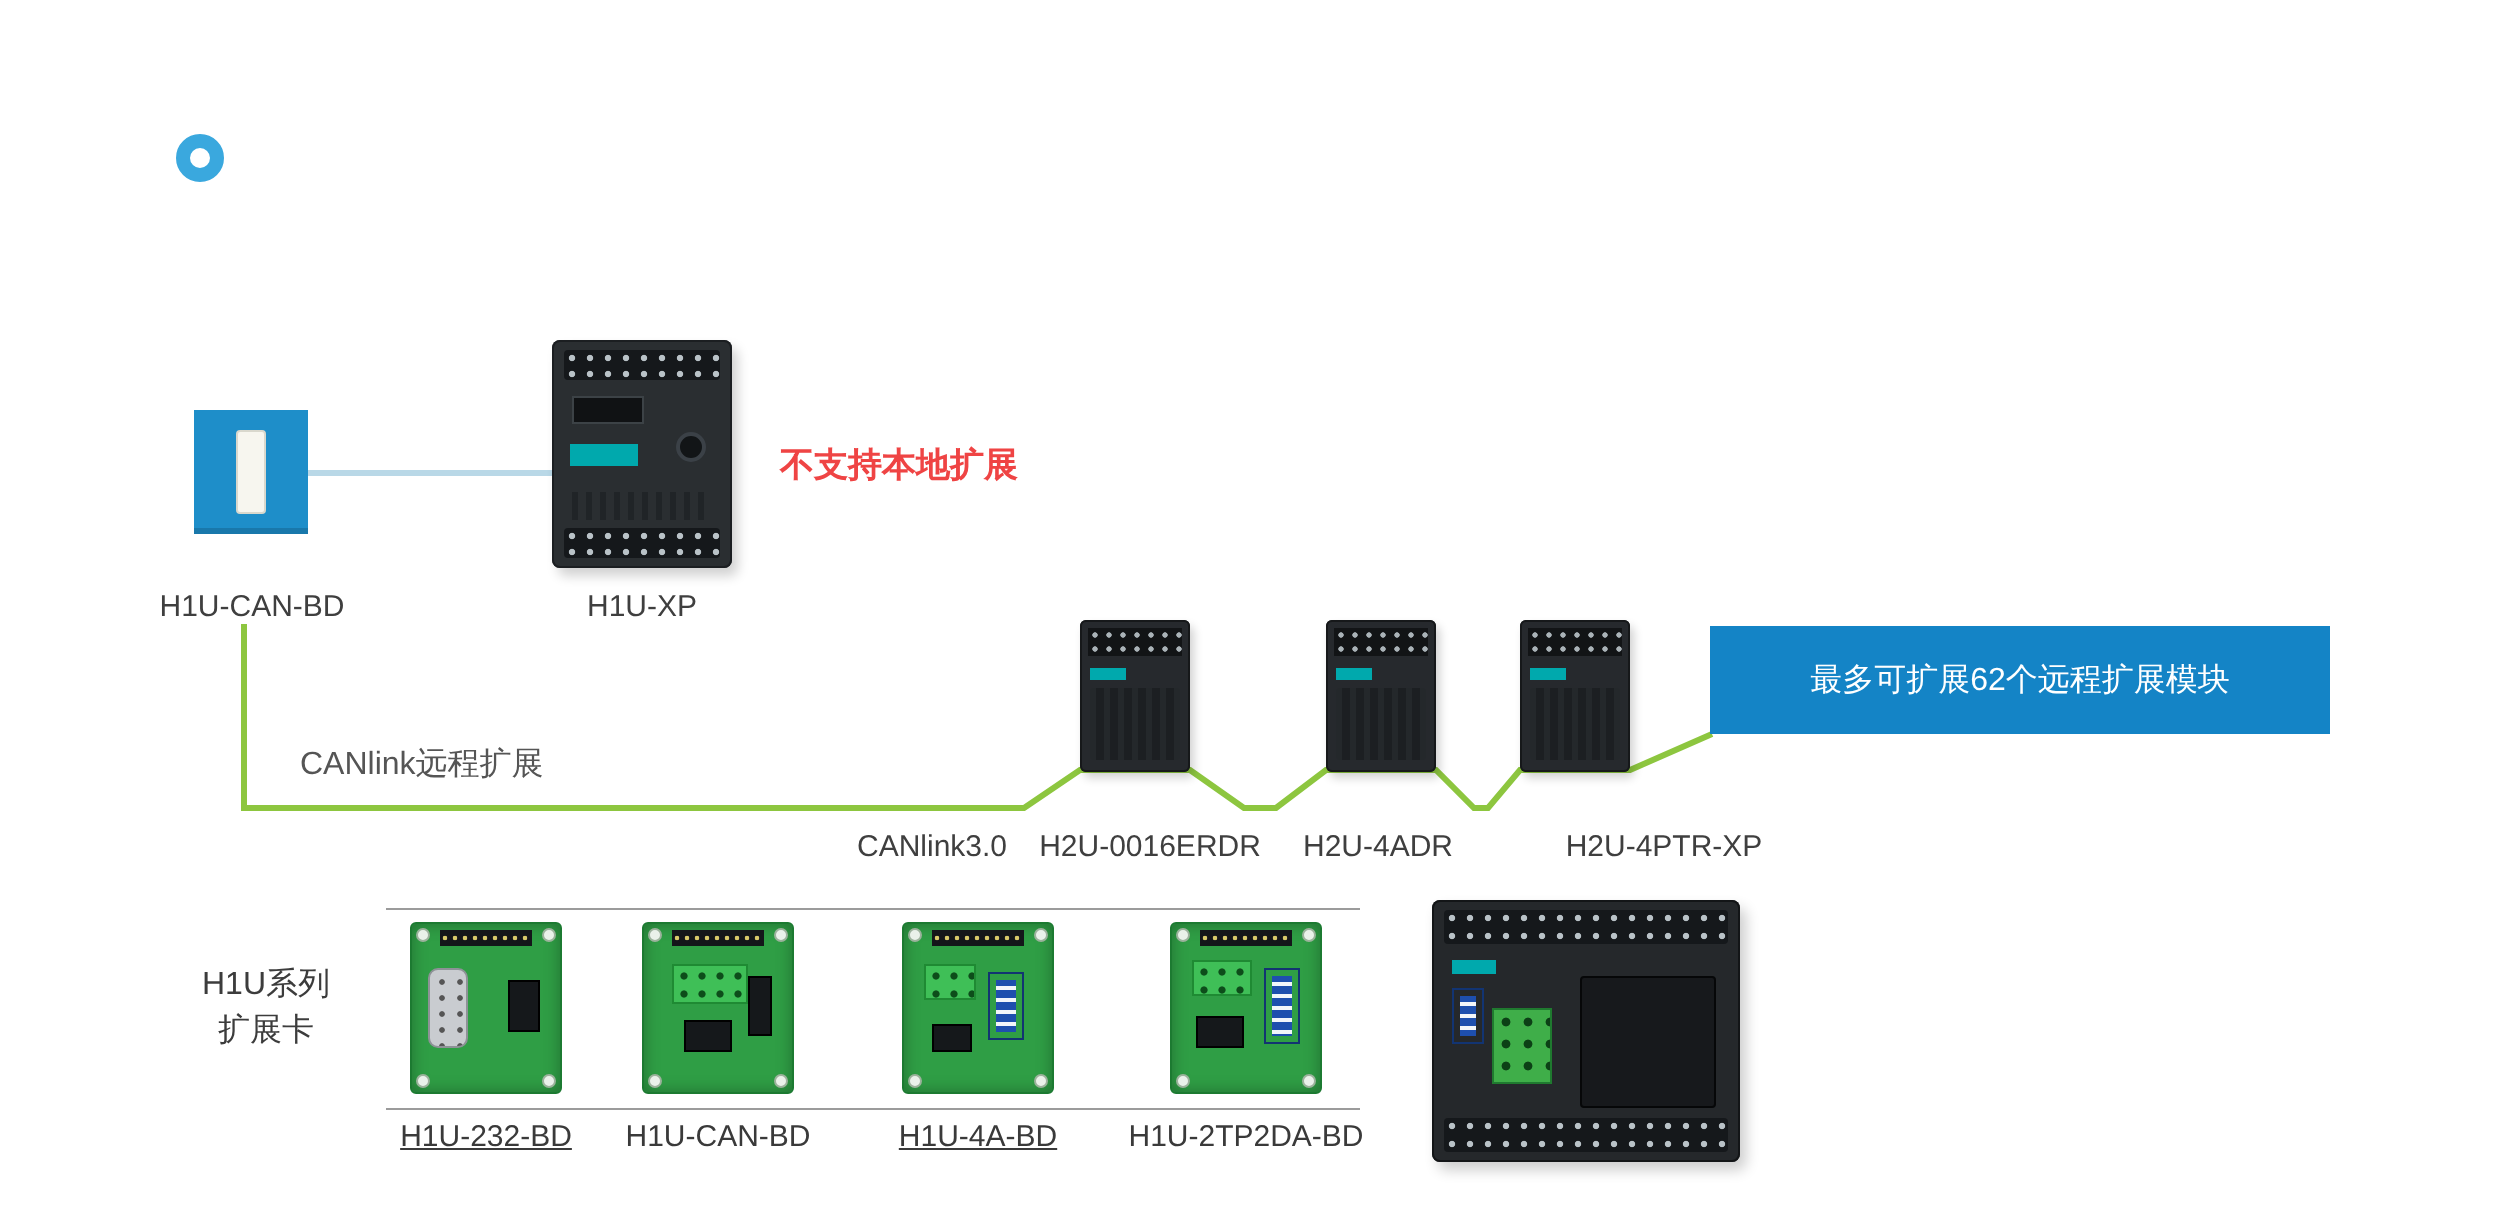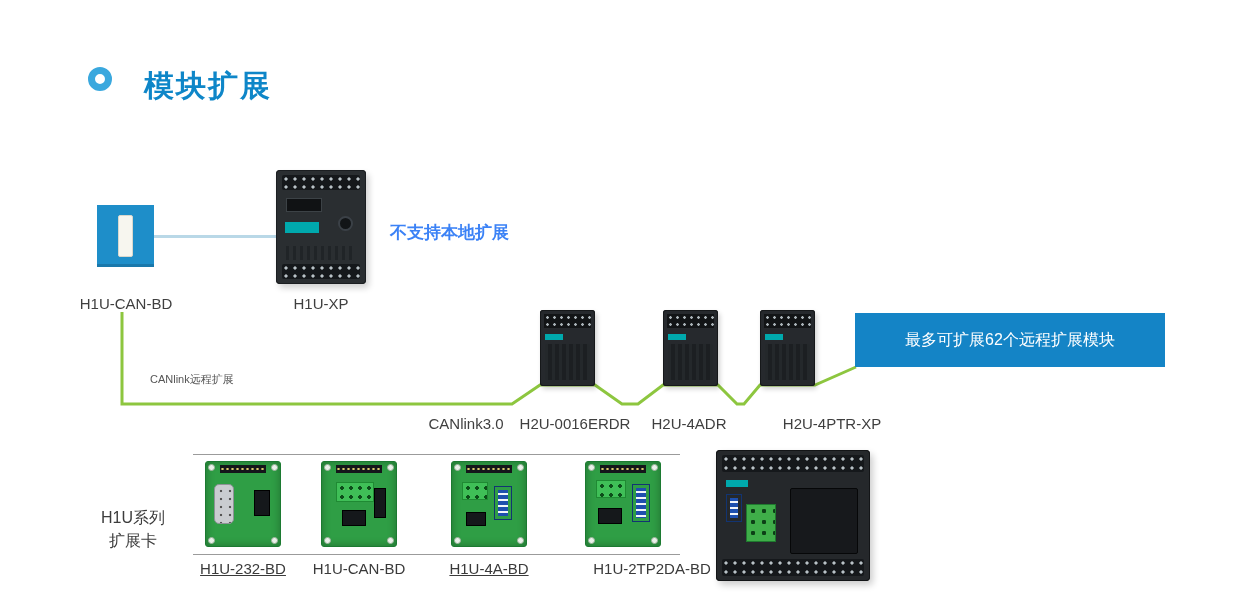--- a/index.html
+++ b/index.html
@@ -111,27 +111,27 @@
   .banner {
     position: absolute; left: 855px; top: 313px;
     width: 310px; height: 54px;
     background: #1484c6; color: #ffffff;
     display: flex; align-items: center; justify-content: center;
     font-size: 16px;
   }
 
   
   .lbl { position: absolute; font-size: 15px; color: #3f3f3f; text-align: center; }
-  .note { position: absolute; left: 390px; top: 221px; font-size: 17px; font-weight: bold; color: #3b82f6; }
-  .canlink-lbl { position: absolute; left: 150px; top: 372px; font-size: 11px; color: #555; }
+  .note { position: absolute; left: 390px; top: 221px; font-size: 17px; font-weight: bold; color: #ef4444; }
+  .canlink-lbl { position: absolute; left: 150px; top: 372px; font-size: 16px; color: #555; }
 
   
   .series-label {
     position: absolute; left: 83px; top: 481px; width: 100px;
-    text-align: center; font-size: 16px; color: #3c3c3c; line-height: 23px; margin-top: 25px;
+    text-align: center; font-size: 16px; color: #3c3c3c; line-height: 23px;
   }
   .rule { position: absolute; left: 193px; width: 487px; height: 1px; background: #9b9b9b; }
   .rule.top { top: 454px; }
   .rule.bottom { top: 554px; }
 
   .pcb {
     position: absolute; top: 461px;
     width: 76px; height: 86px;
     background: #2f9e45; border: 1px solid #1c7a31; border-radius: 3px;
     box-shadow: inset 0 0 8px rgba(0,0,0,.3);
@@ -191,21 +191,20 @@
 </head>
 <body>
 
 <div class="canvas">
 
   <svg class="wire" width="1258" height="614">
     <polyline points="122,312 122,404 512,404 540,385 595,385 622,404 638,404 663,385 718,385 737,404 744,404 760,385 815,385 856,367" fill="none" stroke="#8dc63f" stroke-width="3"></polyline>
   </svg>
 
   <span class="ring-icon"></span>
-  <h1 class="page-title">模块扩展</h1>
 
   <div class="bd-module">
     <div class="bd-slot"></div>
   </div>
   <div class="bd-cable"></div>
 
   <div class="plc-xp">
     <div class="term-strip top"></div>
     <div class="plc-screen"></div>
     <div class="inovance-tag"></div>
@@ -288,21 +287,21 @@
     <span class="hole br"></span>
     <div class="pins"></div>
     <div class="tblock" style="left:10px; top:18px; width:30px; height:18px;"></div>
     <div class="dip" style="left:46px; top:22px; width:18px; height:38px;"></div>
     <div class="ic" style="left:12px; top:46px; width:24px; height:16px;"></div>
   </div>
 
   <div class="card-label" style="left:183px;text-decoration:underline;">H1U-232-BD</div>
   <div class="card-label" style="left:299px;">H1U-CAN-BD</div>
   <div class="card-label" style="left:429px;text-decoration:underline;">H1U-4A-BD</div>
-  <div class="card-label" style="left:592px;">H1U-2TP2DA-BD</div>
+  <div class="card-label" style="left:563px;">H1U-2TP2DA-BD</div>
 
   <div class="plc-big">
     <div class="term-strip top"></div>
     <div class="big-tag"></div>
     <div class="dip big-dip"></div>
     <div class="green-term"></div>
     <div class="big-screen"></div>
     <div class="term-strip bottom"></div>
   </div>
 

